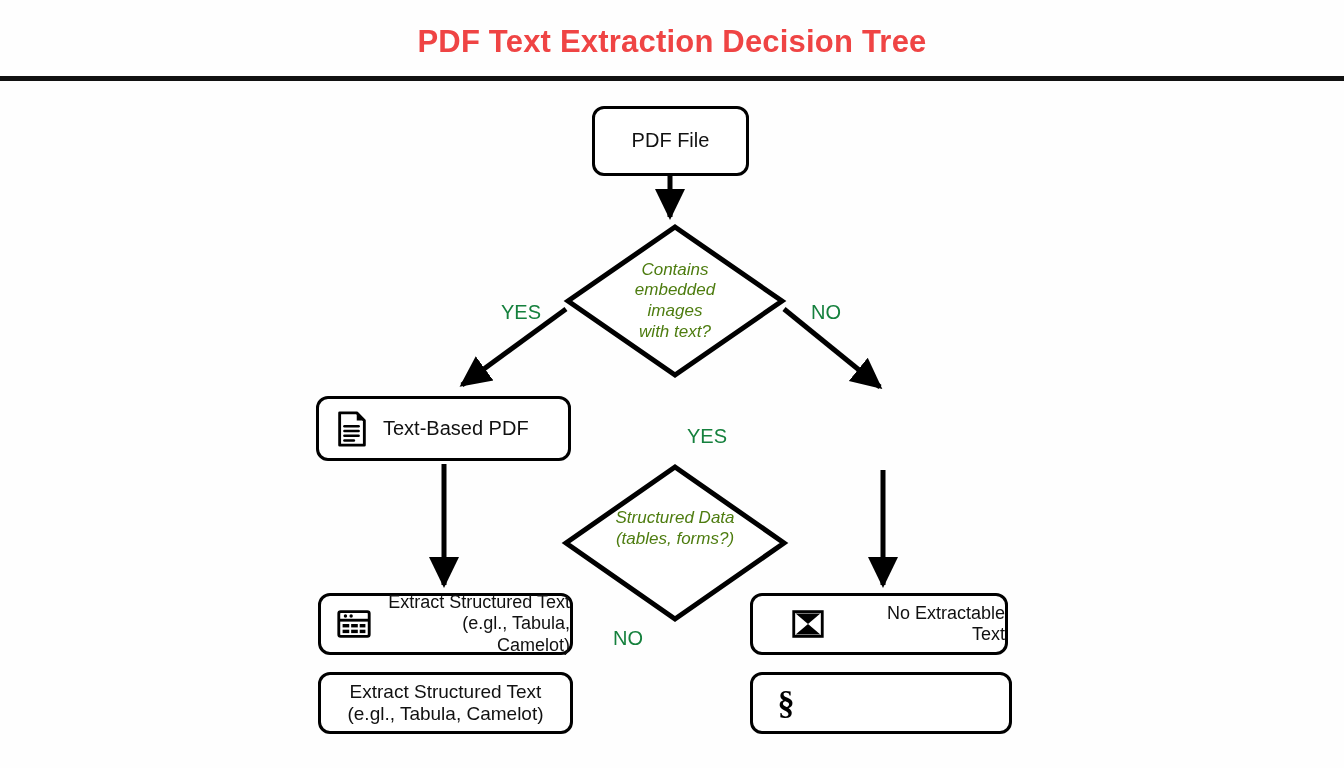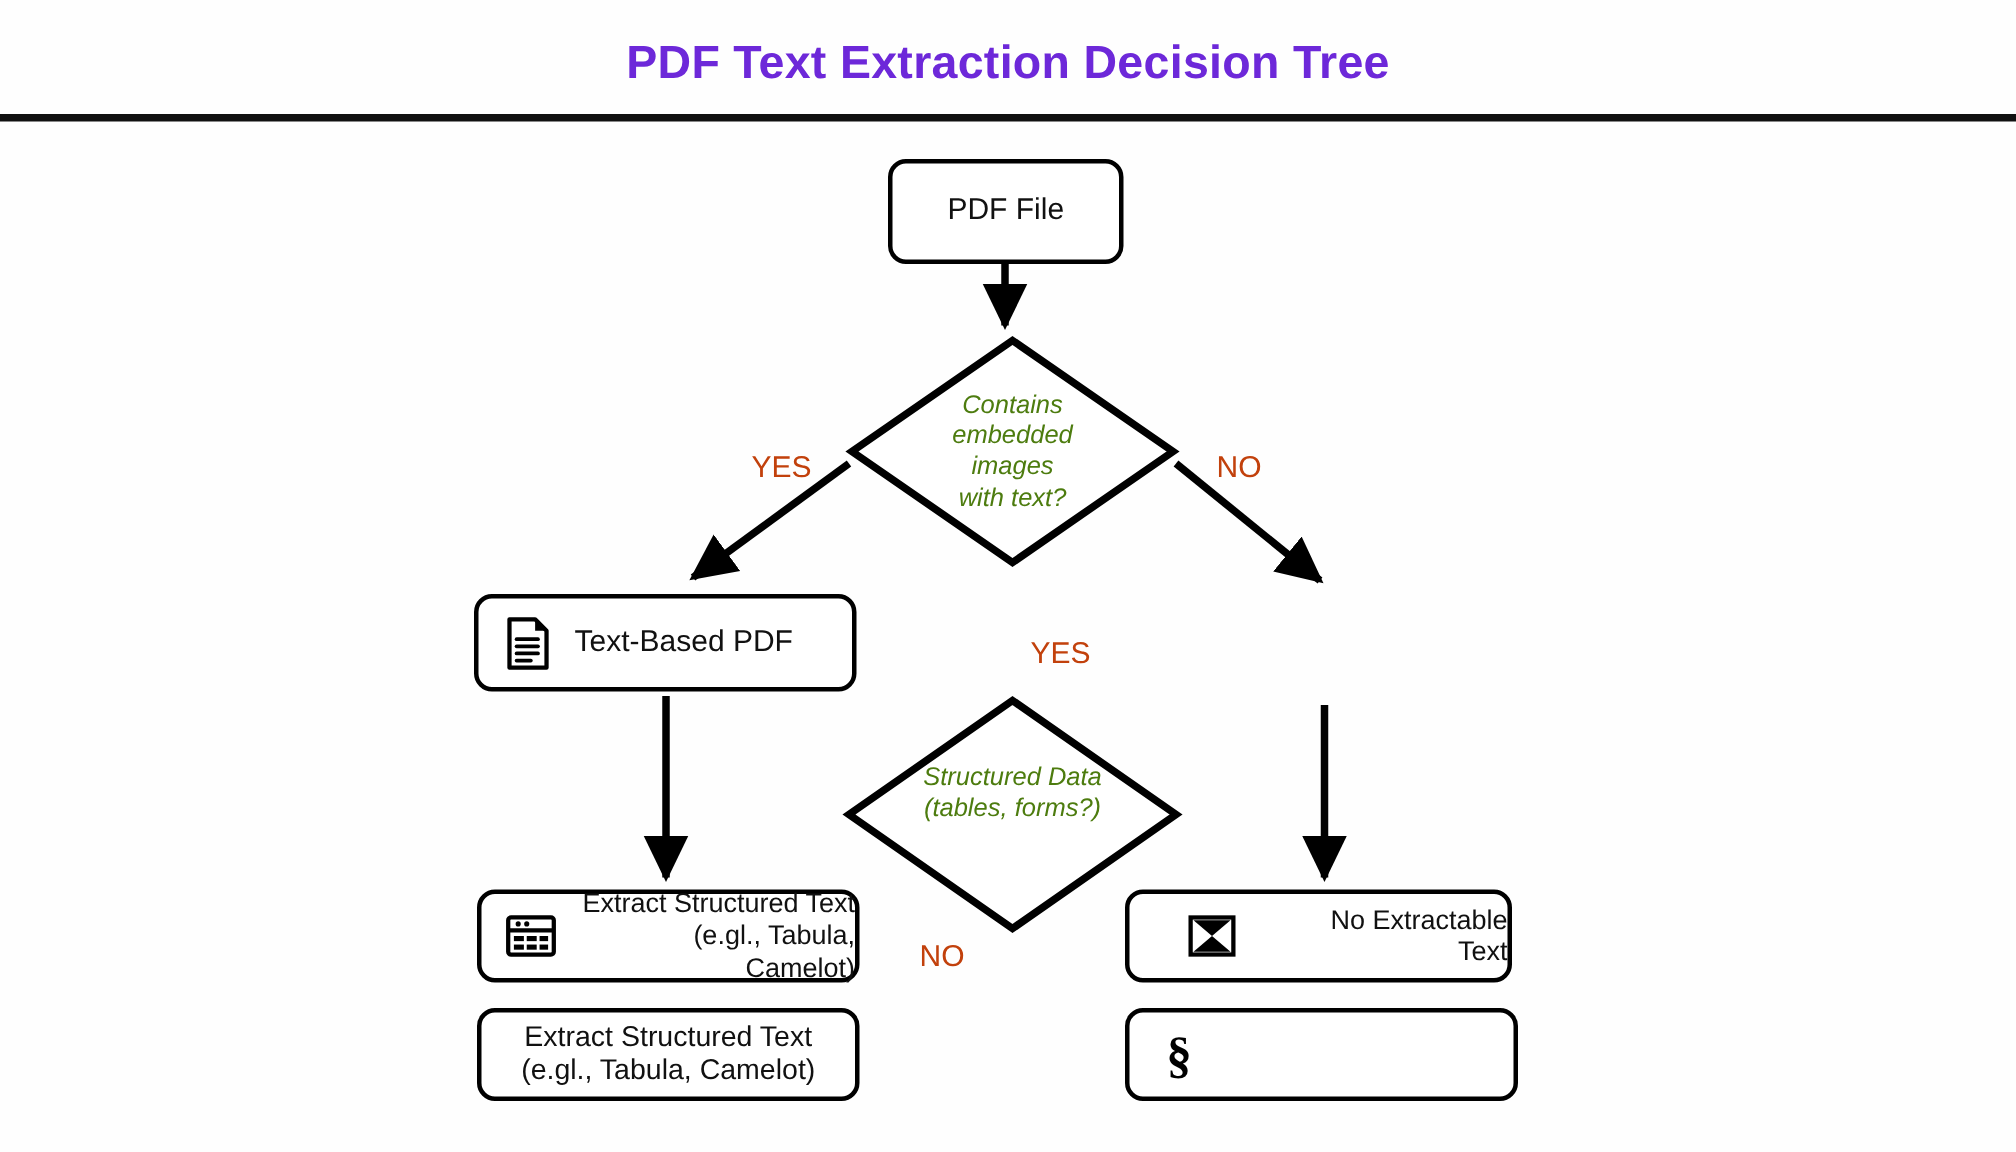--- a/index.html
+++ b/index.html
@@ -23,21 +23,21 @@
   
   .page-title {
     position: absolute;
     left: 0;
     top: 24px;
     width: 1344px;
     text-align: center;
     font-size: 31px;
     font-weight: bold;
     letter-spacing: 0.2px;
-    color: #6d28d9;
+    color: #ef4444;
   }
   .title-rule {
     position: absolute;
     left: 0;
     top: 76px;
     width: 1344px;
     height: 5px;
     background: #111111;
   }
   
@@ -130,21 +130,21 @@
     font-style: italic;
   }
   #diamond-embedded-images { left: 568px; top: 146px; width: 214px; height: 148px; }
   #diamond-structured-data { left: 566px; top: 372px; width: 218px; height: 152px; }
   #diamond-structured-data .diamond-text { font-size: 17px; }
 
   
   .edge-label {
     position: absolute;
     font-size: 20px;
-    color: #c2410c;
+    color: #15803d;
     white-space: nowrap;
   }
   #edge-label-yes-1 { left: 501px; top: 220px; }
   #edge-label-no-1  { left: 811px; top: 220px; }
   #edge-label-yes-2 { left: 687px; top: 344px; }
   #edge-label-no-2  { left: 613px; top: 546px; }
 </style>
 </head>
 <body>
 

